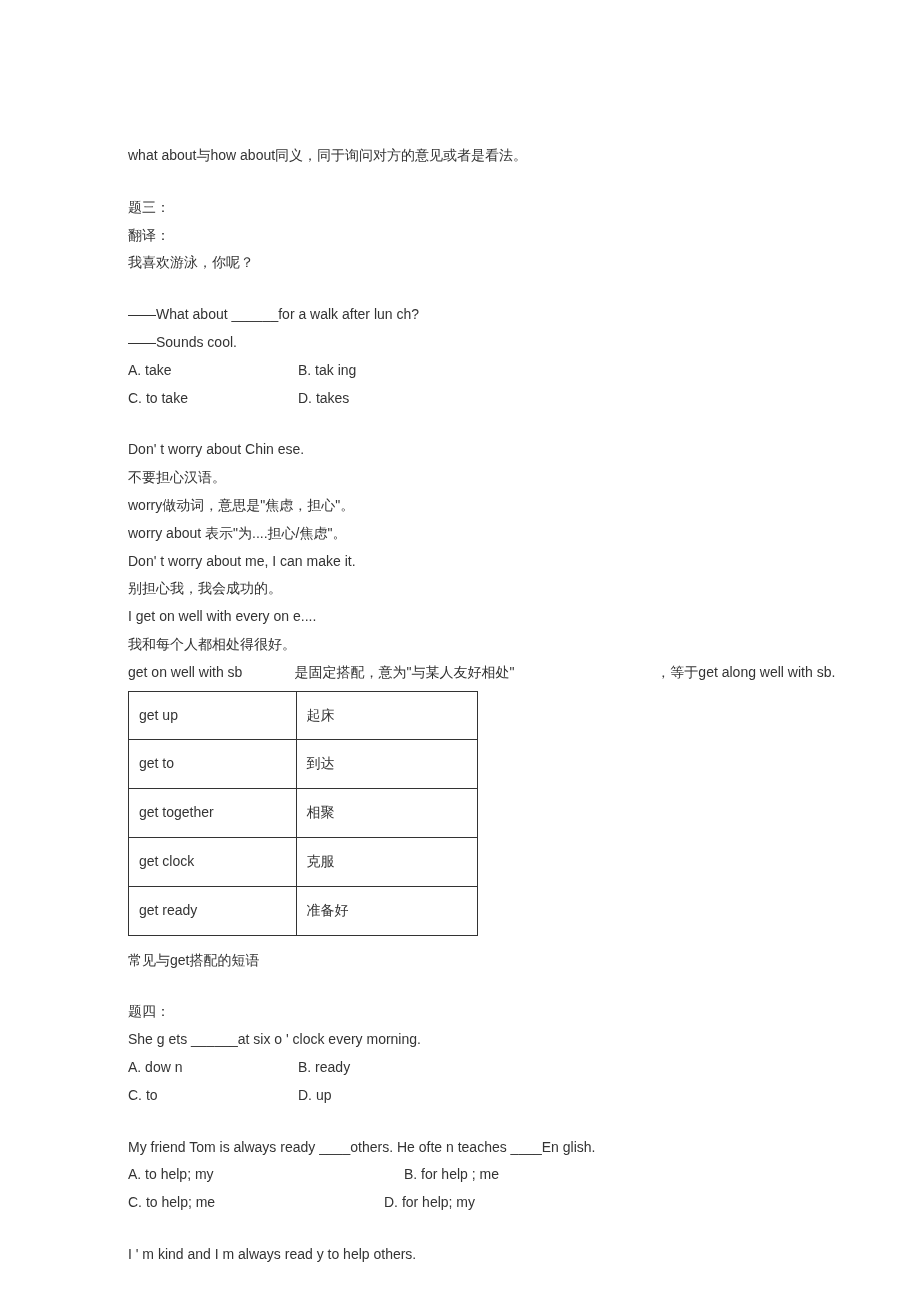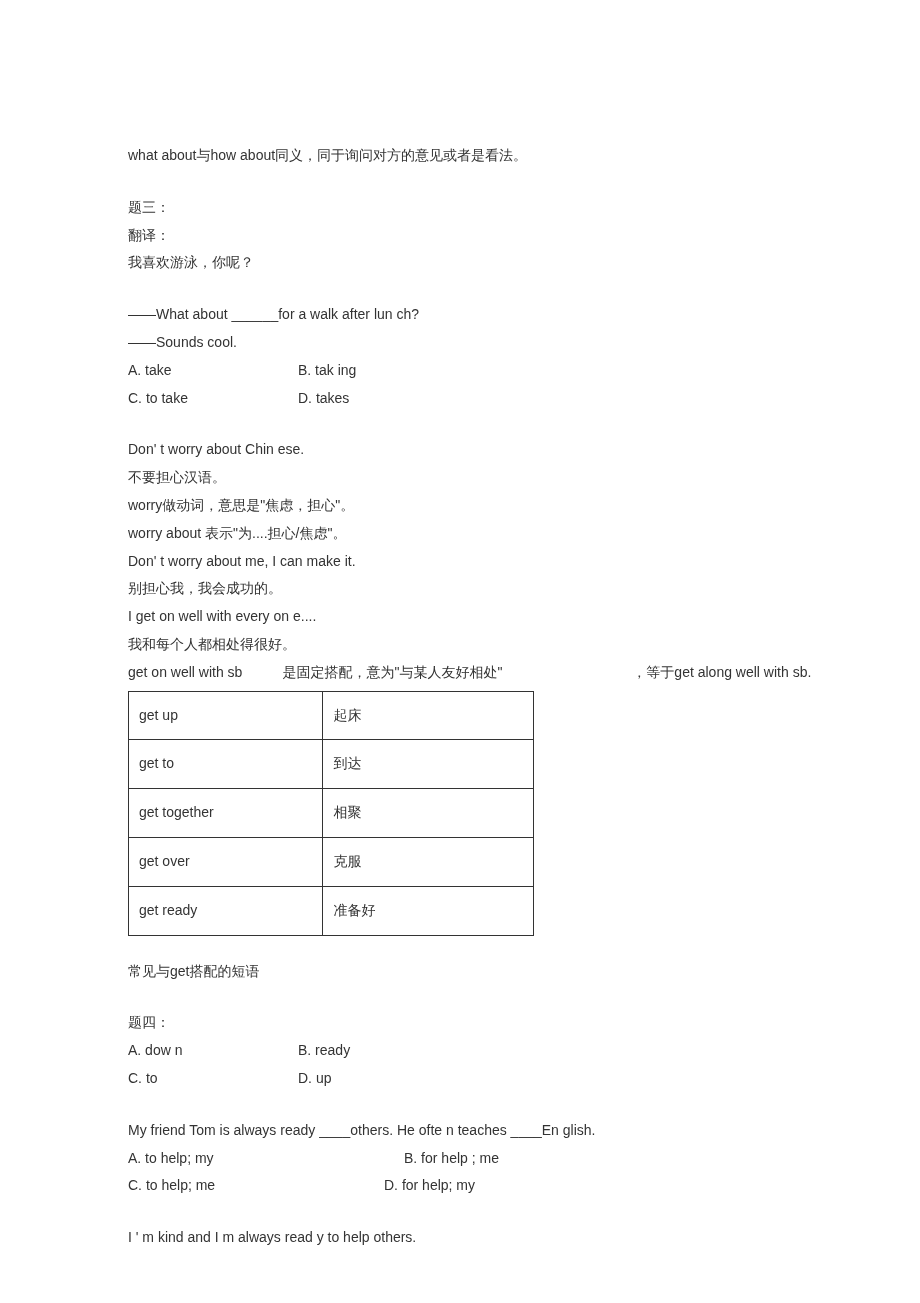--- a/index.html
+++ b/index.html
@@ -22,35 +22,36 @@
     height: 20px;
   }
   .opt-row {
     display: flex;
   }
   .opt-row span:first-child {
     width: 170px;
   }
   table.phrase {
     border-collapse: collapse;
-    width: 406px;
+    width: 350px;
     margin-top: 6px;
-    margin-bottom: 24px;
+    margin-bottom: 13px;
   }
   table.phrase td {
     border: 1px solid #333;
     padding: 12px 10px;
     font-size: 14px;
   }
   table.phrase td:first-child {
     width: 48%;
   }
   .wide-row {
     display: flex;
     justify-content: space-between;
+    gap: 12px;
   }
   .wide-row .a { flex: 0 0 auto; }
   .wide-row .b { flex: 0 0 auto; margin-left: 40px; }
   .wide-row .c { flex: 0 0 auto; margin-left: 130px; }
 </style>
 </head>
 <body>
 
 <div class="page">
 
@@ -99,35 +100,36 @@
         </tr>
     <tr>
           <td>get to</td>
           <td>到达</td>
         </tr>
     <tr>
           <td>get together</td>
           <td>相聚</td>
         </tr>
     <tr>
-          <td>get over</td>
+          <td>get clock</td>
           <td>克服</td>
         </tr>
     <tr>
           <td>get ready</td>
           <td>准备好</td>
         </tr>
   </tbody>
     </table>
 
   <div class="line">常见与get搭配的短语</div>
 
   <div class="gap"></div>
 
   <div class="line">题四：</div>
+  <div class="line">She g ets ______at six o ' clock every morning.</div>
   <div class="line opt-row">
     <span>A. dow n</span>
     <span>B. ready</span>
   </div>
   <div class="line opt-row">
     <span>C. to</span>
     <span>D. up</span>
   </div>
 
   <div class="gap"></div>

